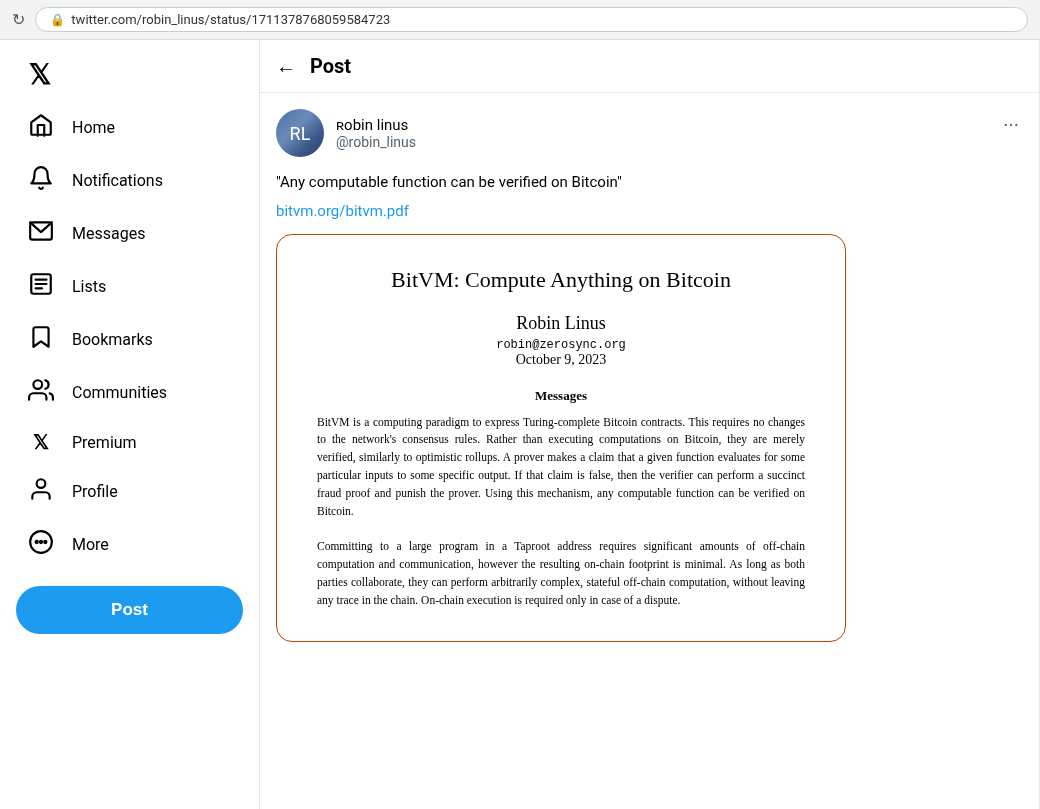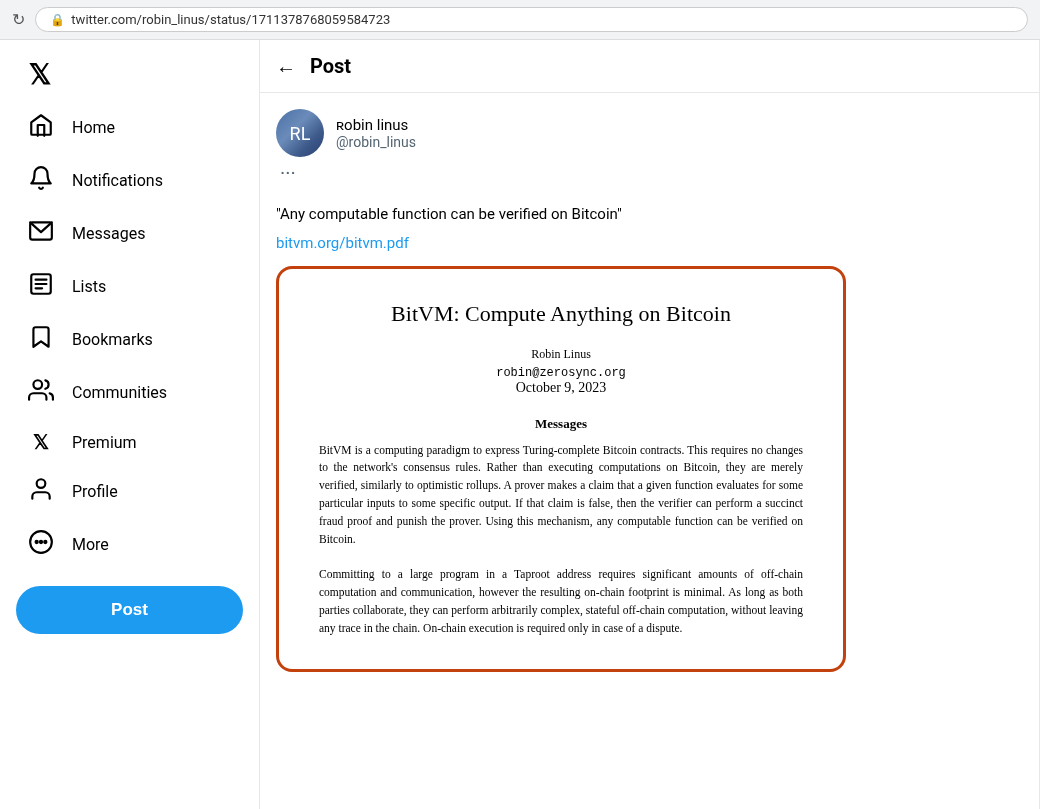--- a/index.html
+++ b/index.html
@@ -133,21 +133,20 @@
     }
 
     
     .tweet-container {
       padding: 16px;
     }
     .tweet-author-row {
       display: flex;
       align-items: flex-start;
       justify-content: space-between;
-      flex-direction: column;
     }
     .tweet-author-info {
       display: flex;
       align-items: center;
       gap: 12px;
     }
     .avatar {
       width: 48px;
       height: 48px;
       border-radius: 50%;
@@ -188,40 +187,40 @@
     .tweet-link {
       color: #1d9bf0;
       text-decoration: none;
       display: block;
       margin-top: 8px;
       font-size: 15px;
     }
 
     
     .pdf-card {
-      border: 3px solid #c2410c;
+      border: 1px solid #c2410c;
       border-radius: 16px;
       margin-top: 14px;
       overflow: hidden;
       background: #fff;
       padding: 32px 40px;
       max-width: 570px;
     }
     .pdf-title {
       font-size: 22px;
       font-weight: 400;
       text-align: center;
       margin-bottom: 20px;
       font-family: Georgia, serif;
       color: #000;
     }
     .pdf-author {
       text-align: center;
       font-family: Georgia, serif;
-      font-size: 12px;
+      font-size: 18px;
       margin-bottom: 4px;
     }
     .pdf-email {
       text-align: center;
       font-family: "Courier New", monospace;
       font-size: 12px;
       margin-bottom: 0;
     }
     .pdf-date {
       text-align: center;

